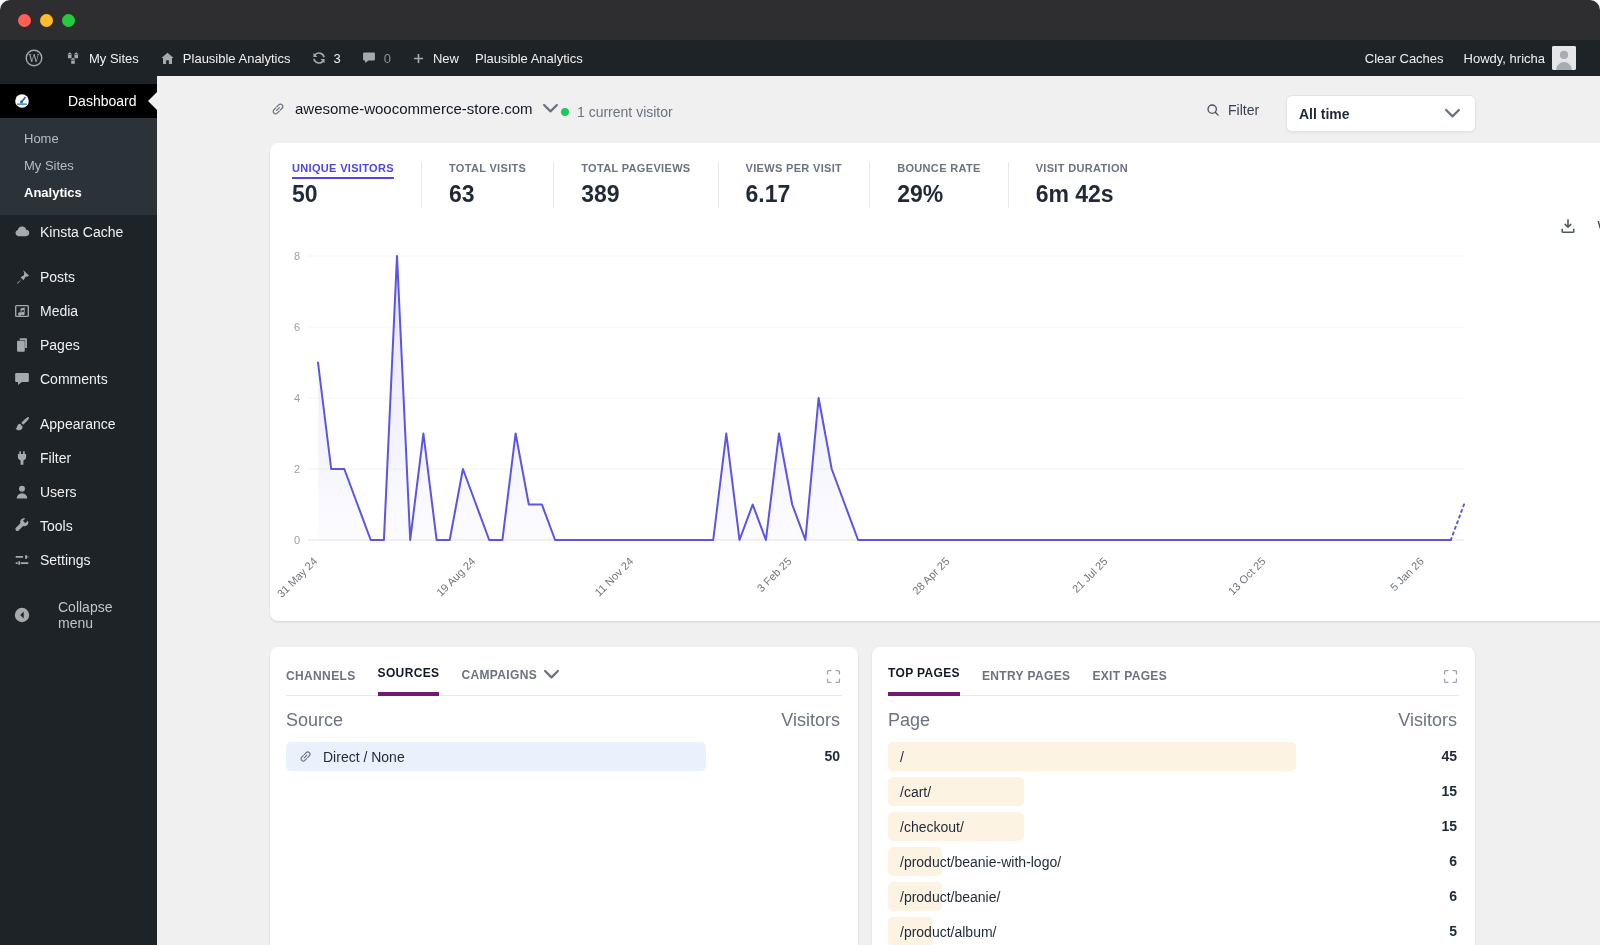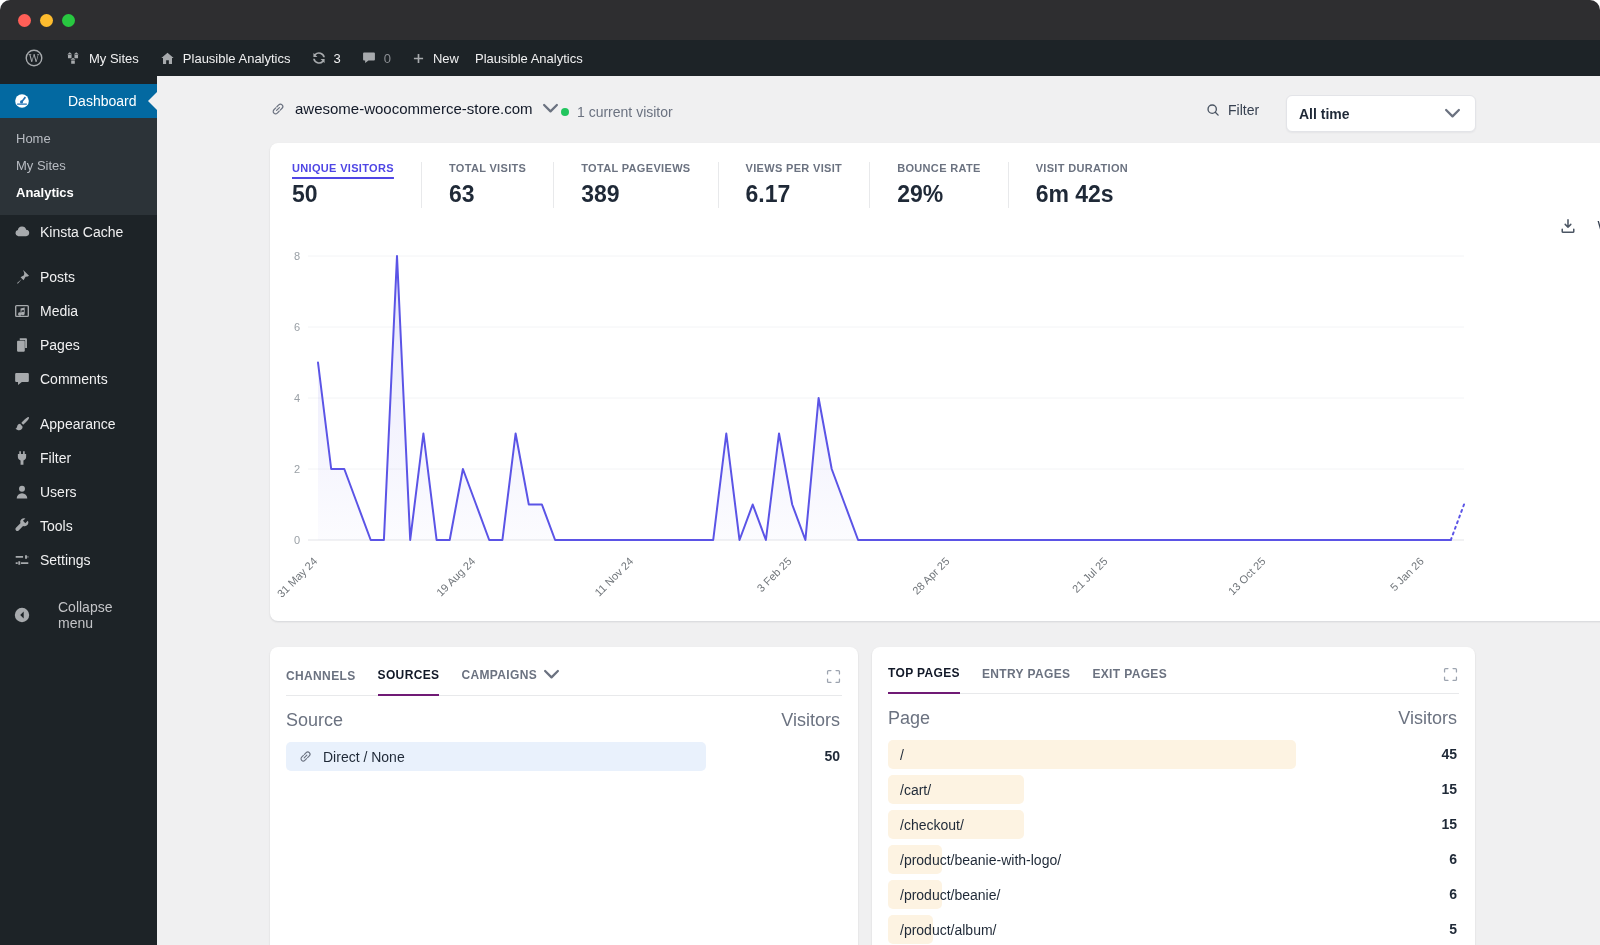--- a/index.html
+++ b/index.html
@@ -17,25 +17,25 @@
   .ab-item{display:flex;align-items:center;gap:7px;padding:0 10px;height:36px;cursor:pointer;white-space:nowrap;}
   .ab-item [data-icon]{color:#a7aaad;}
   .ab-right{margin-left:auto;display:flex;align-items:center;}
   .muted{color:#8c8f94;}
   .avatar{width:24px;height:24px;background:#e4e5e7;border-radius:2px;overflow:hidden;display:inline-block;}
 
   
   .sidebar{position:absolute;left:0;top:76px;width:157px;bottom:0;background:#1d2327;color:#f0f0f1;padding-top:8px;box-sizing:border-box;}
   .menu-top{display:flex;align-items:center;gap:9px;padding:8px 8px 8px 13px;font-size:14px;position:relative;cursor:pointer;}
   .menu-top .mi{width:18px;height:18px;color:#a7aaad;flex:none;}
-  .menu-top.active{background:#0369a1;color:#fff;gap:37px;}
+  .menu-top.active{background:#000000;color:#fff;gap:37px;}
   .menu-top.active .mi{color:#fff;}
   .warrow{position:absolute;right:0;top:50%;margin-top:-9px;width:0;height:0;
     border-top:9px solid transparent;border-bottom:9px solid transparent;border-right:9px solid #f0f0f1;}
-  .submenu{background:#2c3338;padding:7px 4px 9px;}
+  .submenu{background:#2c3338;padding:7px 12px 9px;}
   .sub-item{padding:6px 12px;font-size:13px;color:#b8bcc2;cursor:pointer;}
   .sub-item.current{color:#ffffff;font-weight:700;}
   .gap{margin-top:11px;}
   .collapse-item{margin-top:14px;color:#c3c4c7;gap:27px;}
 
   
   .content{position:absolute;left:157px;top:76px;right:0;bottom:0;background:#f0f0f1;overflow:hidden;}
   .card{position:absolute;background:#fff;border-radius:8px;box-shadow:0 1px 2px rgba(16,24,40,.07),0 1px 3px rgba(16,24,40,.05);}
 
   .site-select{position:absolute;left:113px;top:24px;display:flex;align-items:flex-end;gap:9px;cursor:pointer;}
@@ -64,21 +64,21 @@
   #chart{position:absolute;left:14px;top:103px;width:1185px;height:372px;overflow:visible;}
   .ytick{font-size:11px;fill:#9aa0a6;}
   .xtick{font-size:11px;fill:#70757a;}
 
   
   .bottom-card{padding:14px 16px 0;box-sizing:border-box;}
   .sources-card{left:113px;top:571px;width:588px;height:372px;}
   .pages-card{left:715px;top:571px;width:603px;height:372px;}
   .tabs{display:flex;align-items:flex-end;gap:22px;border-bottom:1px solid #e8e9eb;padding-top:5px;}
   .tab{font-size:12px;font-weight:600;color:#6b7280;letter-spacing:.03em;padding-bottom:12px;cursor:pointer;display:flex;align-items:center;gap:6px;}
-  .tab.active{color:#111827;font-weight:700;border-bottom:2px solid #701a75;margin-bottom:-1px;}
+  .tab.active{color:#111827;font-weight:700;border-bottom:4px solid #701a75;margin-bottom:-1px;}
   .expand{margin-left:auto;width:16px;height:16px;color:#9ca3af;margin-bottom:10px;cursor:pointer;}
   .thead{display:flex;justify-content:space-between;font-size:18px;color:#6b7280;margin:14px 2px 11px 0;}
   .bar-row{position:relative;height:29px;margin-bottom:6px;cursor:pointer;}
   .bar{position:absolute;left:0;top:0;bottom:0;border-radius:5px;}
   .bar-label{position:relative;display:flex;align-items:center;gap:10px;height:29px;padding-left:12px;font-size:14px;color:#1f2937;}
   .bar-label .rlink{width:15px;height:15px;color:#6b7280;flex:none;}
   .bar-value{position:absolute;right:2px;top:0;line-height:29px;font-size:14px;font-weight:600;color:#1f2937;}
 
   [data-icon]{display:inline-block;width:17px;height:17px;}
   [data-icon] svg{width:100%;height:100%;display:block;}
@@ -141,20 +141,35 @@
     <div class="ab-item">
       <span data-icon="plus" style="width:15px;height:15px">
           <svg viewBox="0 0 20 20">
             <path fill="currentColor" d="M8.9 3.9h2.2v5h5v2.2h-5v5H8.9v-5h-5V8.9h5z"></path>
           </svg>
         </span>
       <span>New</span>
     </div>
     <div class="ab-item" style="padding-left:6px">
       <span>Plausible Analytics</span>
+    </div>
+    <div class="ab-right">
+      <div class="ab-item">
+        <span>Clear Caches</span>
+      </div>
+      <div class="ab-item">
+        <span>Howdy, hricha</span>
+        <span class="avatar">
+          <svg viewBox="0 0 20 20">
+              <rect width="20" height="20" fill="#e4e5e7"></rect>
+              <circle cx="10" cy="7.4" r="3.4" fill="#a8adb3"></circle>
+              <path d="M3.4 20a6.6 6.6 0 0 1 13.2 0z" fill="#a8adb3"></path>
+            </svg>
+        </span>
+      </div>
     </div>
   </div>
 
   <div class="sidebar">
     <div class="menu-top active">
       <span class="mi" data-icon="gauge">
           <svg viewBox="0 0 20 20">
             <circle cx="10" cy="10" r="7.6" fill="currentColor"></circle>
             <path d="M9.5 11l4.3-5.3" stroke="#2271b1" stroke-width="1.8" fill="none"></path>
             <circle cx="9.5" cy="11" r="1.7" fill="#2271b1"></circle>

